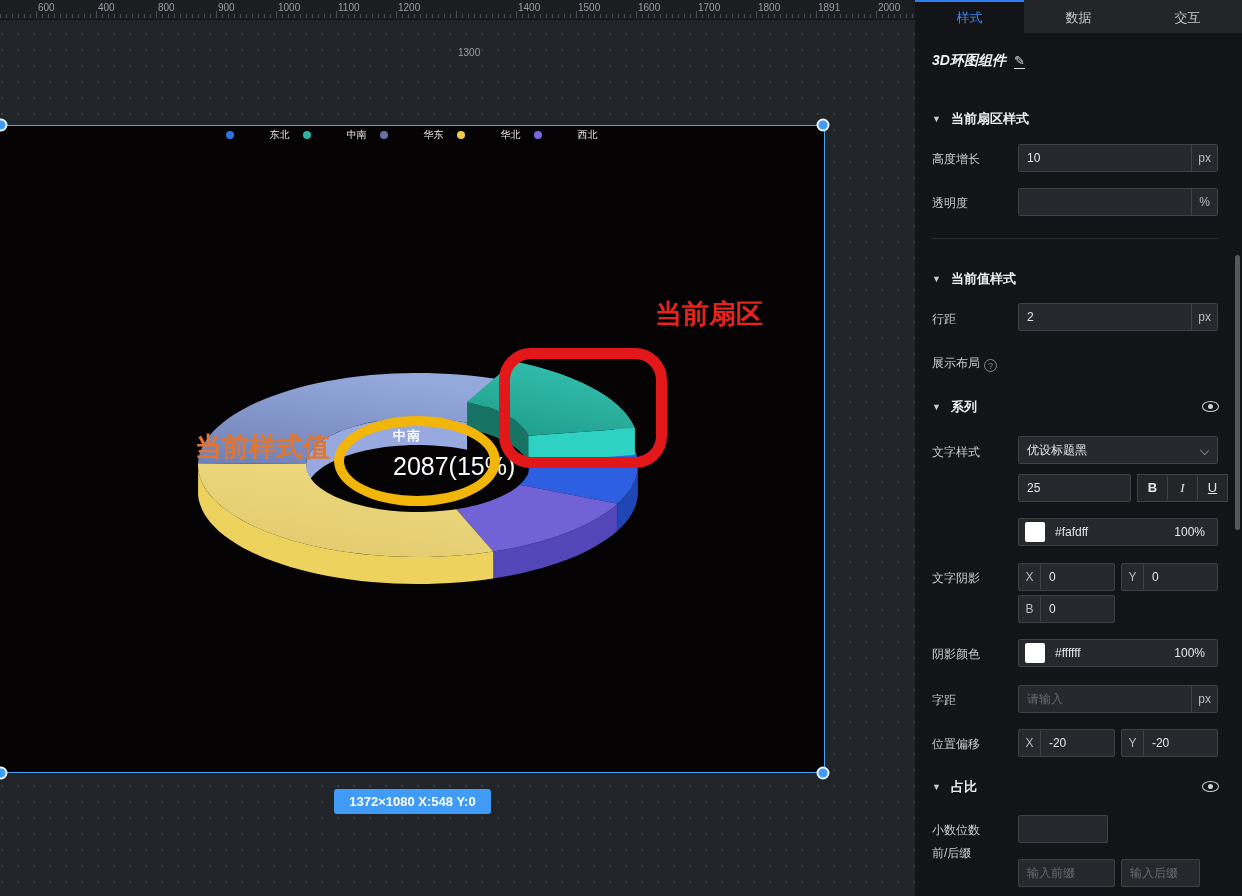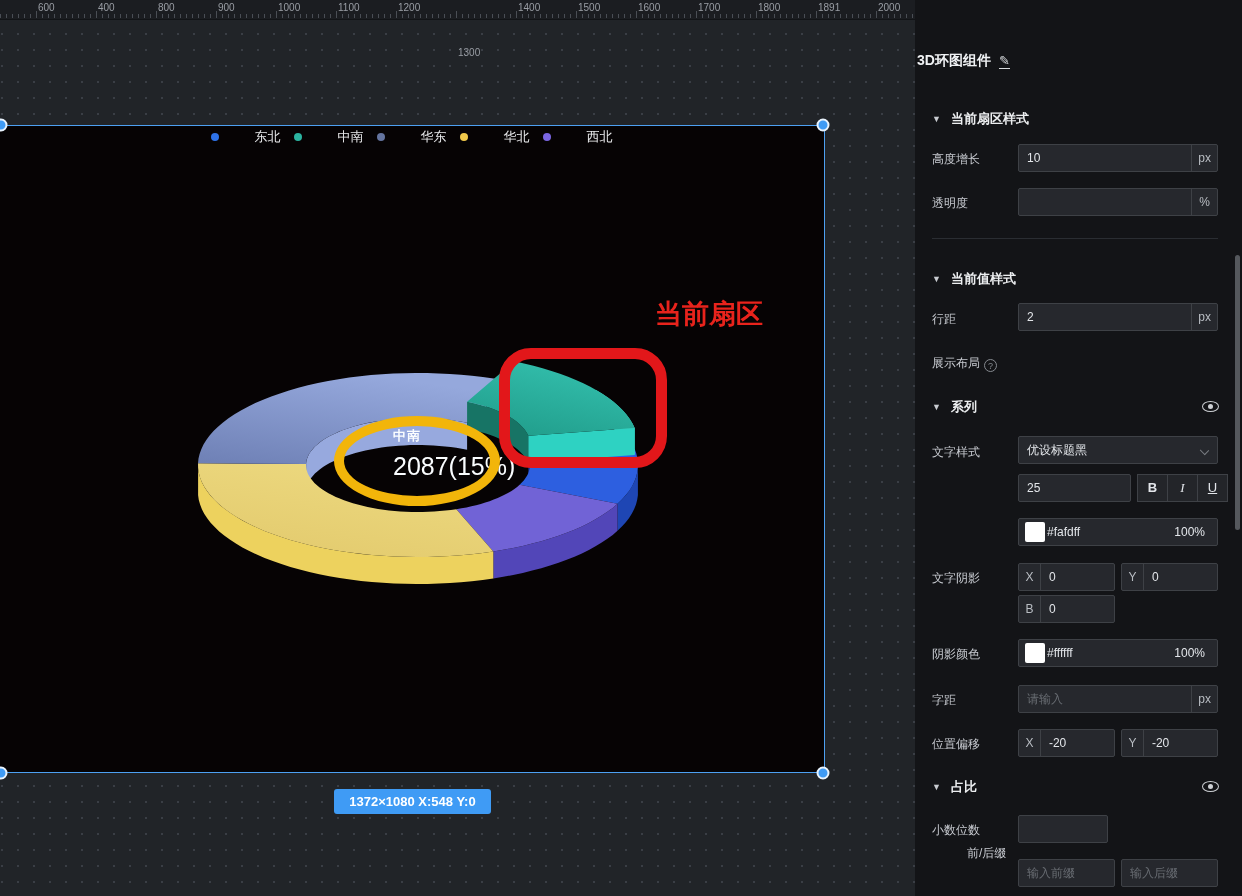--- a/index.html
+++ b/index.html
@@ -16,21 +16,21 @@
   .ruler .num { position:absolute; top:2px; font-size:10px; color:#9a9ea5; }
   .ruler .tick { position:absolute; bottom:1px; width:1px; background:#4a4e55; }
 
   
   .component { position:absolute; left:-2px; top:125px; width:827px; height:648px;
     background:#060304; border:1px solid #4da0f2; z-index:2; }
   .legend { position:absolute; left:0; top:2px; width:100%; display:flex;
     justify-content:center; gap:13px; z-index:4; }
   .legend-item { display:flex; align-items:center; gap:4px; }
   .legend-dot { width:8px; height:8px; border-radius:50%; }
-  .legend-label { font-size:13px; color:#e9eaec;margin-left:32px; }
+  .legend-label { font-size:10px; color:#e9eaec;margin-left:32px; }
 
   #donut-svg { position:absolute; left:0; top:0; width:827px; height:648px; }
 
   .center-label { position:absolute; left:394px; top:301px; z-index:6; color:#fafdff; }
   .center-series { font-size:13px; font-weight:bold; letter-spacing:1px; }
   .center-value { font-size:25px; margin-top:7px; }
 
   .anno-yellow-ellipse { position:absolute; left:335px; top:290px; width:166px; height:90px;
     border:10px solid #f2b50a; border-radius:50%; z-index:7; }
   .anno-red-rect { position:absolute; left:500px; top:222px; width:168px; height:120px;
@@ -66,22 +66,22 @@
   .fit-icon::after { content:""; position:absolute; left:4px; top:4px; width:4px; height:4px;
     border-radius:50%; background:#b8bbbf; }
 
   
   .panel { position:absolute; left:915px; top:0; width:327px; height:896px;
     background:#131417; }
   .tabbar { position:absolute; left:0; top:0; width:327px; height:33px; display:flex; }
   .tab { flex:1; background:#232529; color:#c5c8cd; font-size:13px; text-align:center;
     line-height:31px; border-top:2px solid transparent; cursor:pointer; }
   .tab.active { background:#131417; color:#4188f2; border-top:2px solid #2f7ef2; }
-  .panel-title { position:absolute; left:2px; top:52px; font-size:14px; font-weight:bold;
-    color:#f0f2f4; }
+  .panel-title { position:absolute; left:17px; top:52px; font-size:14px; font-weight:bold;
+    color:#f0f2f4;font-style:italic; }
   .edit-icon { display:inline-block; margin-left:8px; font-size:13px; color:#d7dadd;
     border-bottom:1.5px solid #d7dadd; font-weight:normal; cursor:pointer; }
 
   .sec-head { position:absolute; left:17px; font-size:13px; font-weight:bold; color:#eceef0; }
   .sec-head .tri { display:inline-block; font-size:9px; color:#c8cbd0; margin-right:10px;
     vertical-align:1px; }
   .eye-icon { position:absolute; left:287px; width:17px; height:11px;
     border:1.5px solid #cdd0d4; border-radius:50%; cursor:pointer; }
   .eye-icon::after { content:""; position:absolute; left:4.5px; top:1.5px; width:5px; height:5px;
     border-radius:50%; background:#cdd0d4; }
@@ -100,21 +100,21 @@
     border-left:1px solid #3e4146; color:#b9bdc3; font-size:12px; }
   .cell-label { width:30px; text-align:center; color:#b9bdc3; font-size:12px;
     border-right:1px solid #3e4146; align-self:stretch; line-height:26px; }
   .chevron { position:absolute; right:9px; top:10px; width:7px; height:7px;
     border-right:1.5px solid #787c82; border-bottom:1.5px solid #787c82;
     transform:rotate(45deg) scale(1,0.9); }
   .clear-icon { position:absolute; right:8px; top:7px; width:14px; height:14px; border-radius:50%;
     background:#595d63; color:#26282d; font-size:9px; text-align:center; line-height:14px;
     cursor:pointer; }
   .swatch { width:20px; height:20px; background:#fff; border-radius:2px; margin-left:6px; }
-  .hex-text { font-size:12px; color:#e3e6ea; margin-left:2px; }
+  .hex-text { font-size:12px; color:#e3e6ea; margin-left:10px; }
   .alpha-text { position:absolute; right:12px; font-size:12px; color:#e3e6ea; }
   .biu { position:absolute; display:flex; }
   .biu-btn { width:31px; height:28px; background:#232529; border:1px solid #3e4146;
     color:#e3e6ea; font-size:13px; text-align:center; line-height:26px; margin-left:-1px;
     cursor:pointer; }
   .biu-btn.i { font-style:italic; font-family:"Liberation Serif",serif; }
   .biu-btn.u { text-decoration:underline; }
   .divider { position:absolute; left:17px; width:286px; height:1px; background:#2a2d32; }
   .scroll-thumb { position:absolute; right:2px; top:255px; width:5px; height:275px;
     background:#55585d; border-radius:3px; }
@@ -349,32 +349,38 @@
       </div>
 
     <div class="center-label">
       <div class="center-series">中南</div>
       <div class="center-value">2087(15%)</div>
     </div>
 
     <div class="anno-yellow-ellipse" style="border-color: rgb(242, 181, 10);"></div>
     <div class="anno-red-rect" style="border-color: rgb(226, 23, 26);"></div>
     <div class="anno-red-text" style="color: rgb(232, 35, 28);">当前扇区</div>
+    <div class="anno-orange-text" style="color: rgb(226, 118, 46);">当前样式值</div>
   </div>
 
   <div class="handle" style="left:1px; top:125px;"></div>
   <div class="handle" style="left:823px; top:125px;"></div>
   <div class="handle" style="left:1px; top:773px;"></div>
   <div class="handle" style="left:823px; top:773px;"></div>
 
   <div class="size-badge">1372×1080   X:548 Y:0</div>
 
 </div>
 
 <div class="panel">
+  <div class="tabbar">
+    <div class="tab active">样式</div>
+    <div class="tab">数据</div>
+    <div class="tab">交互</div>
+  </div>
 
   <div class="panel-title"><span>3D环图组件</span><span class="edit-icon">✎</span></div>
 
   <div class="sec-head" style="top:110px;"><span class="tri">▼</span><span>当前扇区样式</span></div>
 
   <div class="p-label" style="top:151px;">高度增长</div>
   <div class="ctrl" style="left:103px; top:144px; width:200px;">
     <input value="10" style="">
     <div class="suffix">px</div>
   </div>
@@ -459,22 +465,22 @@
   </div>
 
   <div class="sec-head" style="top:778px;"><span class="tri">▼</span><span>占比</span></div>
   <div class="eye-icon" style="top:781px;"></div>
 
   <div class="p-label" style="top:822px;">小数位数</div>
   <div class="ctrl" style="left:103px; top:815px; width:90px;">
     <input style="">
   </div>
 
-  <div class="p-label" style="top:845px;margin-left:35px;">前/后缀</div>
+  <div class="p-label" style="top:845px;">前/后缀</div>
   <div class="ctrl" style="left:103px; top:859px; width:97px;">
     <input placeholder="输入前缀" style="">
   </div>
-  <div class="ctrl" style="left:206px; top:859px; width:97px;">
+  <div class="ctrl" style="left:206px; top:859px; width:79px;">
     <input placeholder="输入后缀" style="">
   </div>
 
   <div class="scroll-thumb"></div>
 </div>
 
 </body></html>

